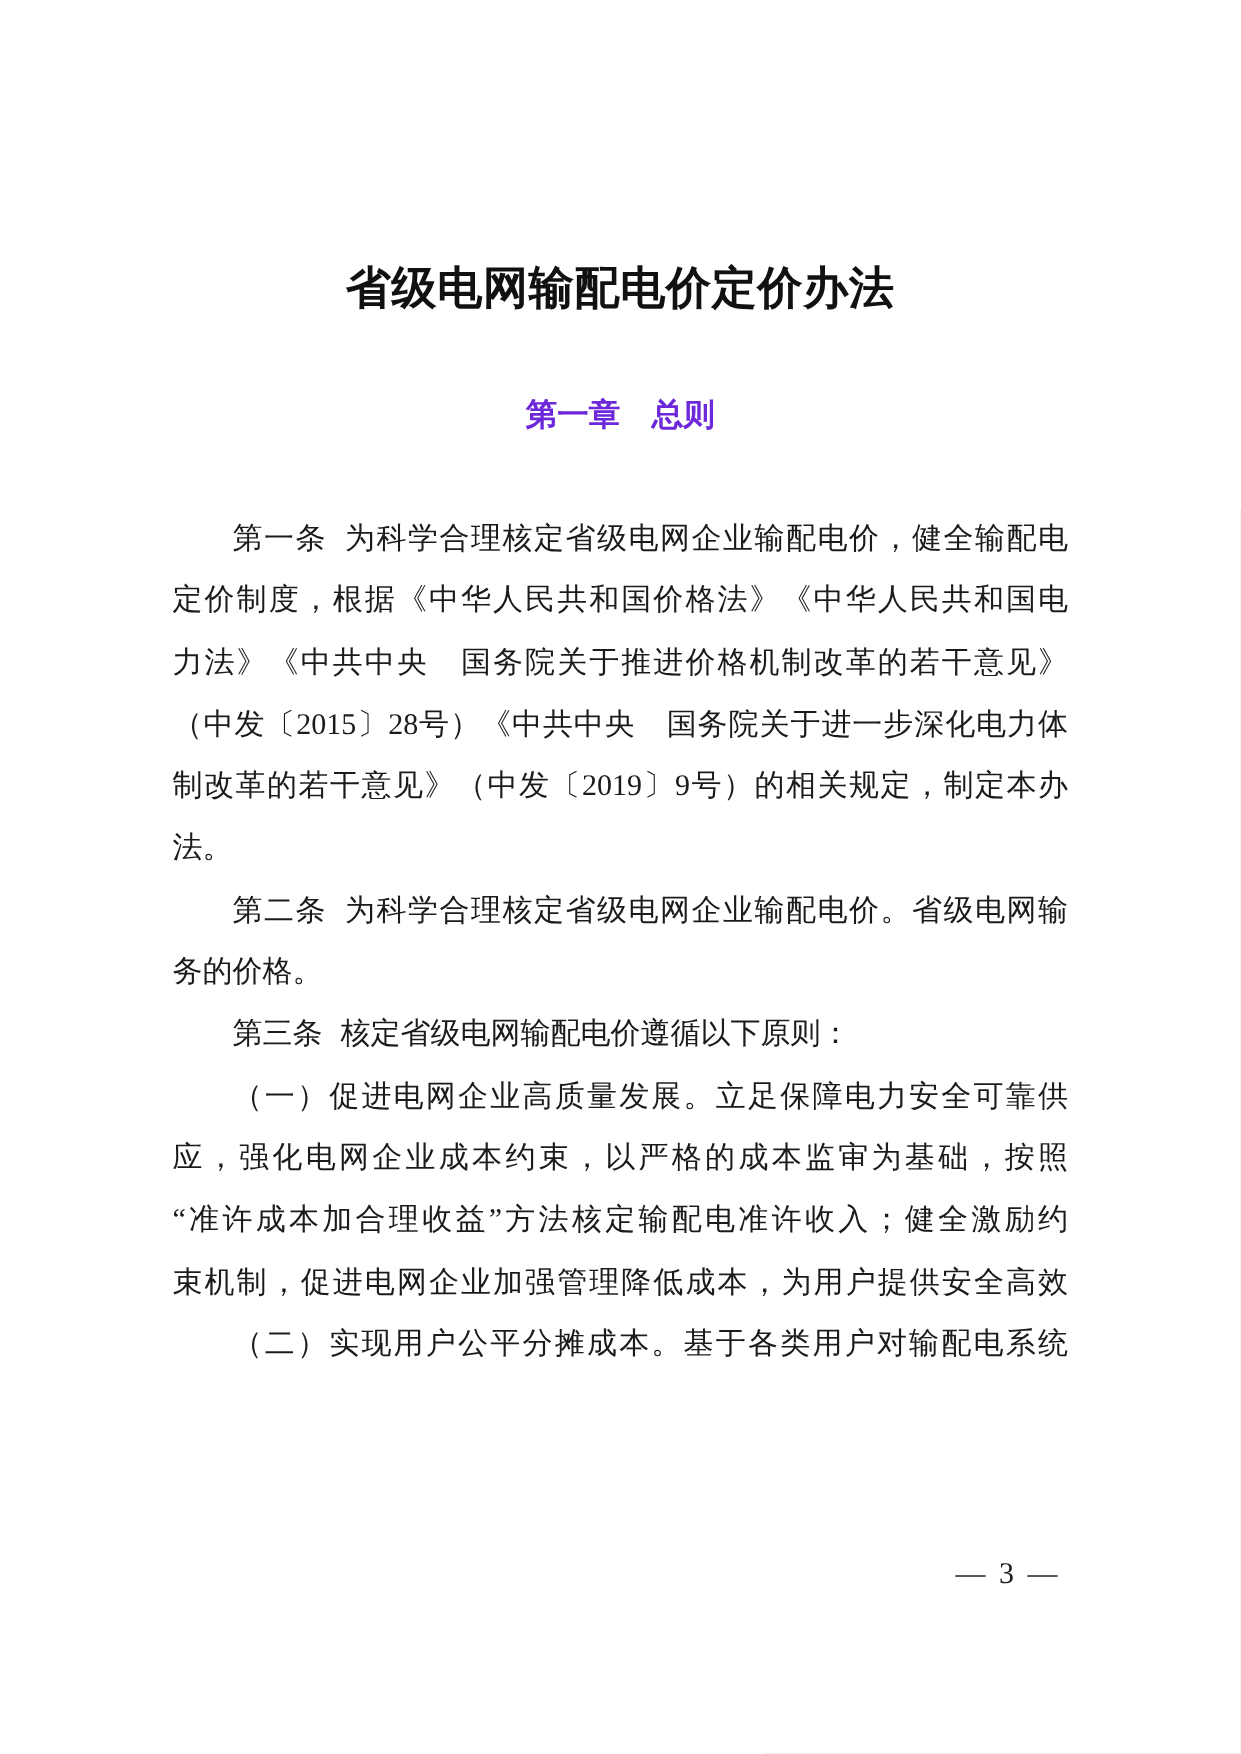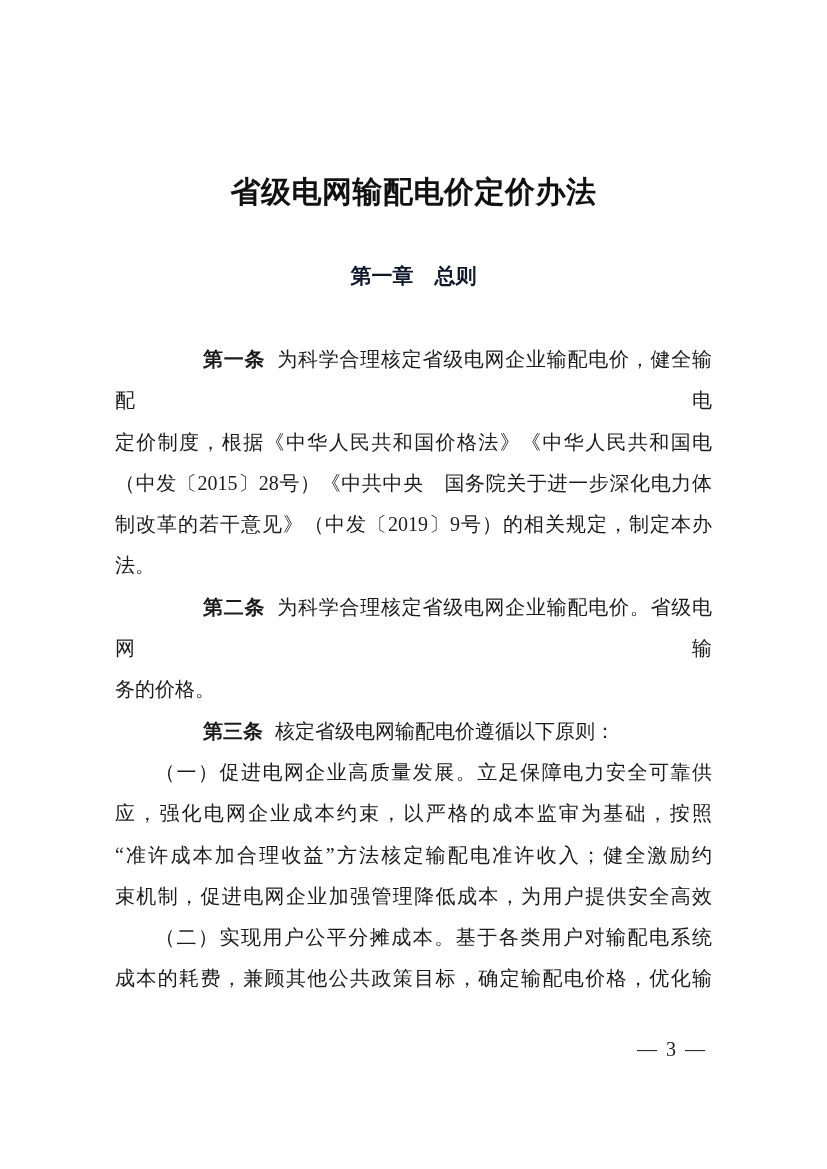--- a/index.html
+++ b/index.html
@@ -29,21 +29,21 @@
     color: #111111;
   }
   .chapter {
     position: absolute;
     top: 262px;
     left: 0;
     right: 0;
     text-align: center;
     font-size: 21px;
     font-weight: bold;
-    color: #0f172a;
+    color: #6d28d9;
   }
   .content {
     position: absolute;
     top: 339px;
     left: 115px;
     right: 115px;
   }
   .line {
     font-size: 20px;
     line-height: 41.3px;
@@ -51,23 +51,22 @@
     white-space: normal;
   }
   .fill {
     text-align: justify;
     text-align-last: justify;
   }
   .indent {
     text-indent: 2em;
   }
   .label {
-    font-weight: bold;
+    font-weight: normal;
     margin-right: 12px;
-    margin-left: 48px;
   }
   .page-number {
     position: absolute;
     top: 1038px;
     right: 120px;
     font-size: 20px;
     color: #1b1b1b;
     letter-spacing: 2px;
   }
 </style>
@@ -79,20 +78,21 @@
   <div class="doc-title">省级电网输配电价定价办法</div>
 
   <div class="chapter">第一章　总则</div>
 
   <div class="content">
 
     <div class="line indent fill"><span class="label">第一条</span><span>为科学合理核定省级电网企业输配电价，健全输配电</span></div>
 
     <div class="line fill"><span>定价制度，根据《中华人民共和国价格法》《中华人民共和国电</span></div>
 
+    <div class="line fill"><span>力法》《中共中央　国务院关于推进价格机制改革的若干意见》</span></div>
 
     <div class="line fill"><span>（中发〔2015〕28号）《中共中央　国务院关于进一步深化电力体</span></div>
 
     <div class="line fill"><span>制改革的若干意见》（中发〔2019〕9号）的相关规定，制定本办</span></div>
 
     <div class="line"><span>法。</span></div>
 
     <div class="line indent fill"><span class="label">第二条</span><span>为科学合理核定省级电网企业输配电价。省级电网输</span></div>
 
 
@@ -104,19 +104,18 @@
 
     <div class="line fill"><span>应，强化电网企业成本约束，以严格的成本监审为基础，按照</span></div>
 
     <div class="line fill"><span>“准许成本加合理收益”方法核定输配电准许收入；健全激励约</span></div>
 
     <div class="line fill"><span>束机制，促进电网企业加强管理降低成本，为用户提供安全高效</span></div>
 
 
     <div class="line indent fill"><span>（二）实现用户公平分摊成本。基于各类用户对输配电系统</span></div>
 
-    <div class="line fill"><span>成本的耗费，兼顾其他公共政策目标，确定输配电价格，优化输</span></div>
 
   </div>
 
   <div class="page-number">— 3 —</div>
 
 </div>
 
 </body></html>

